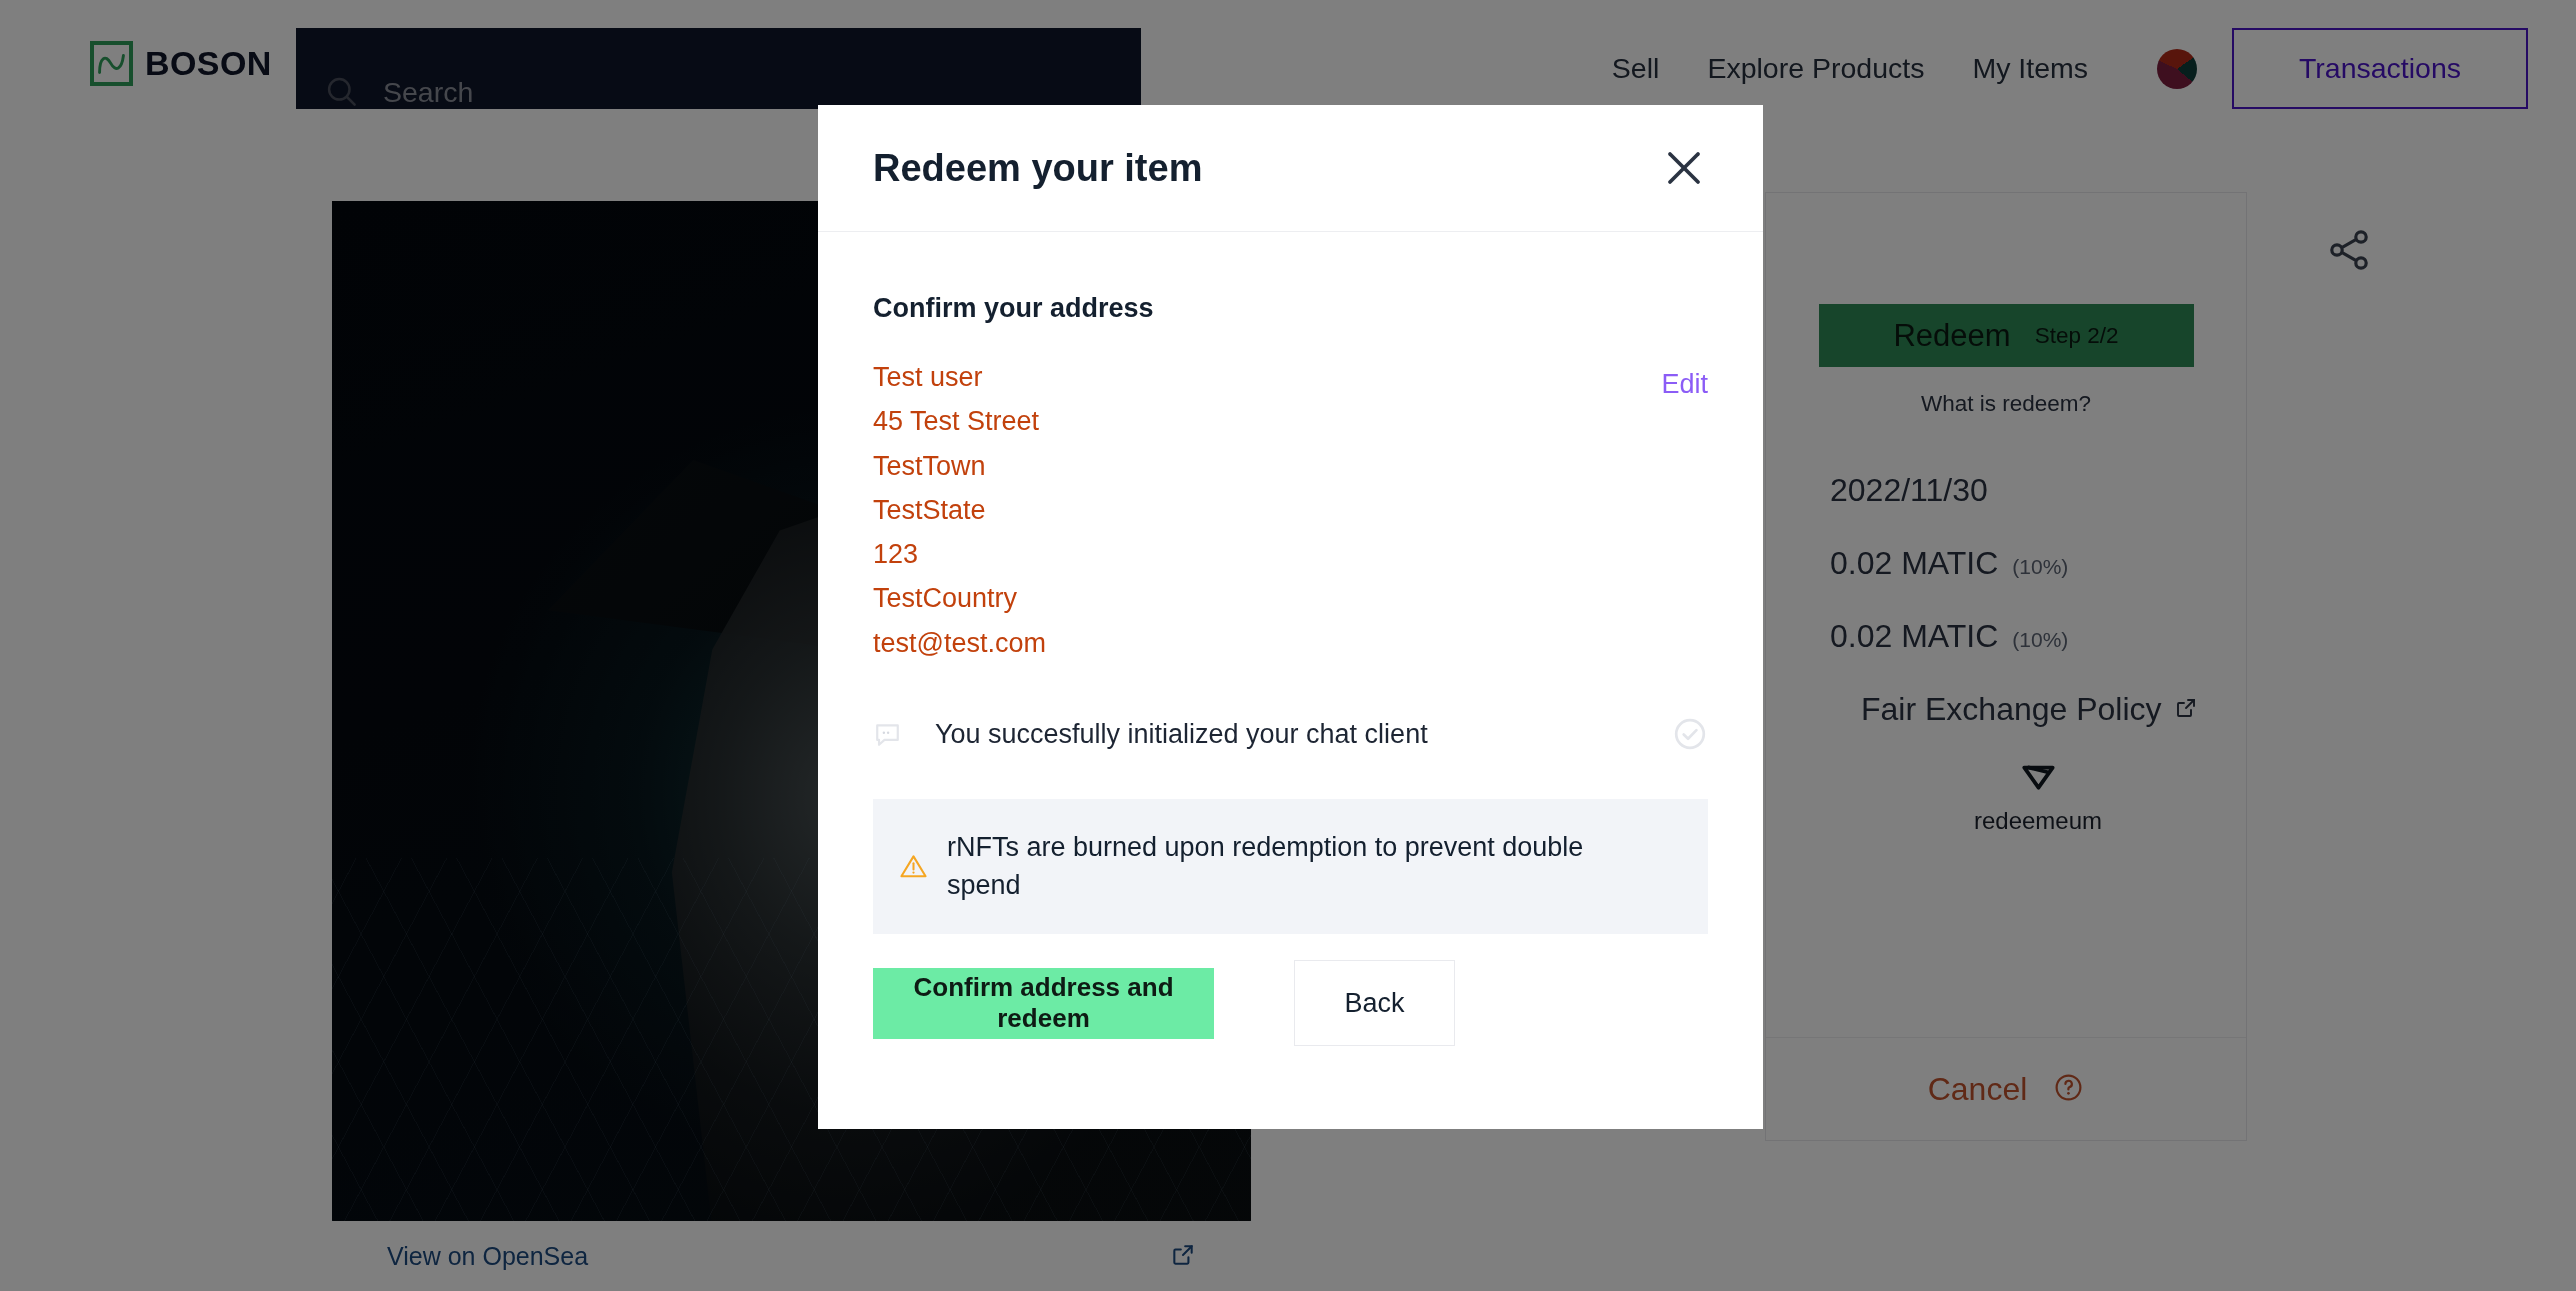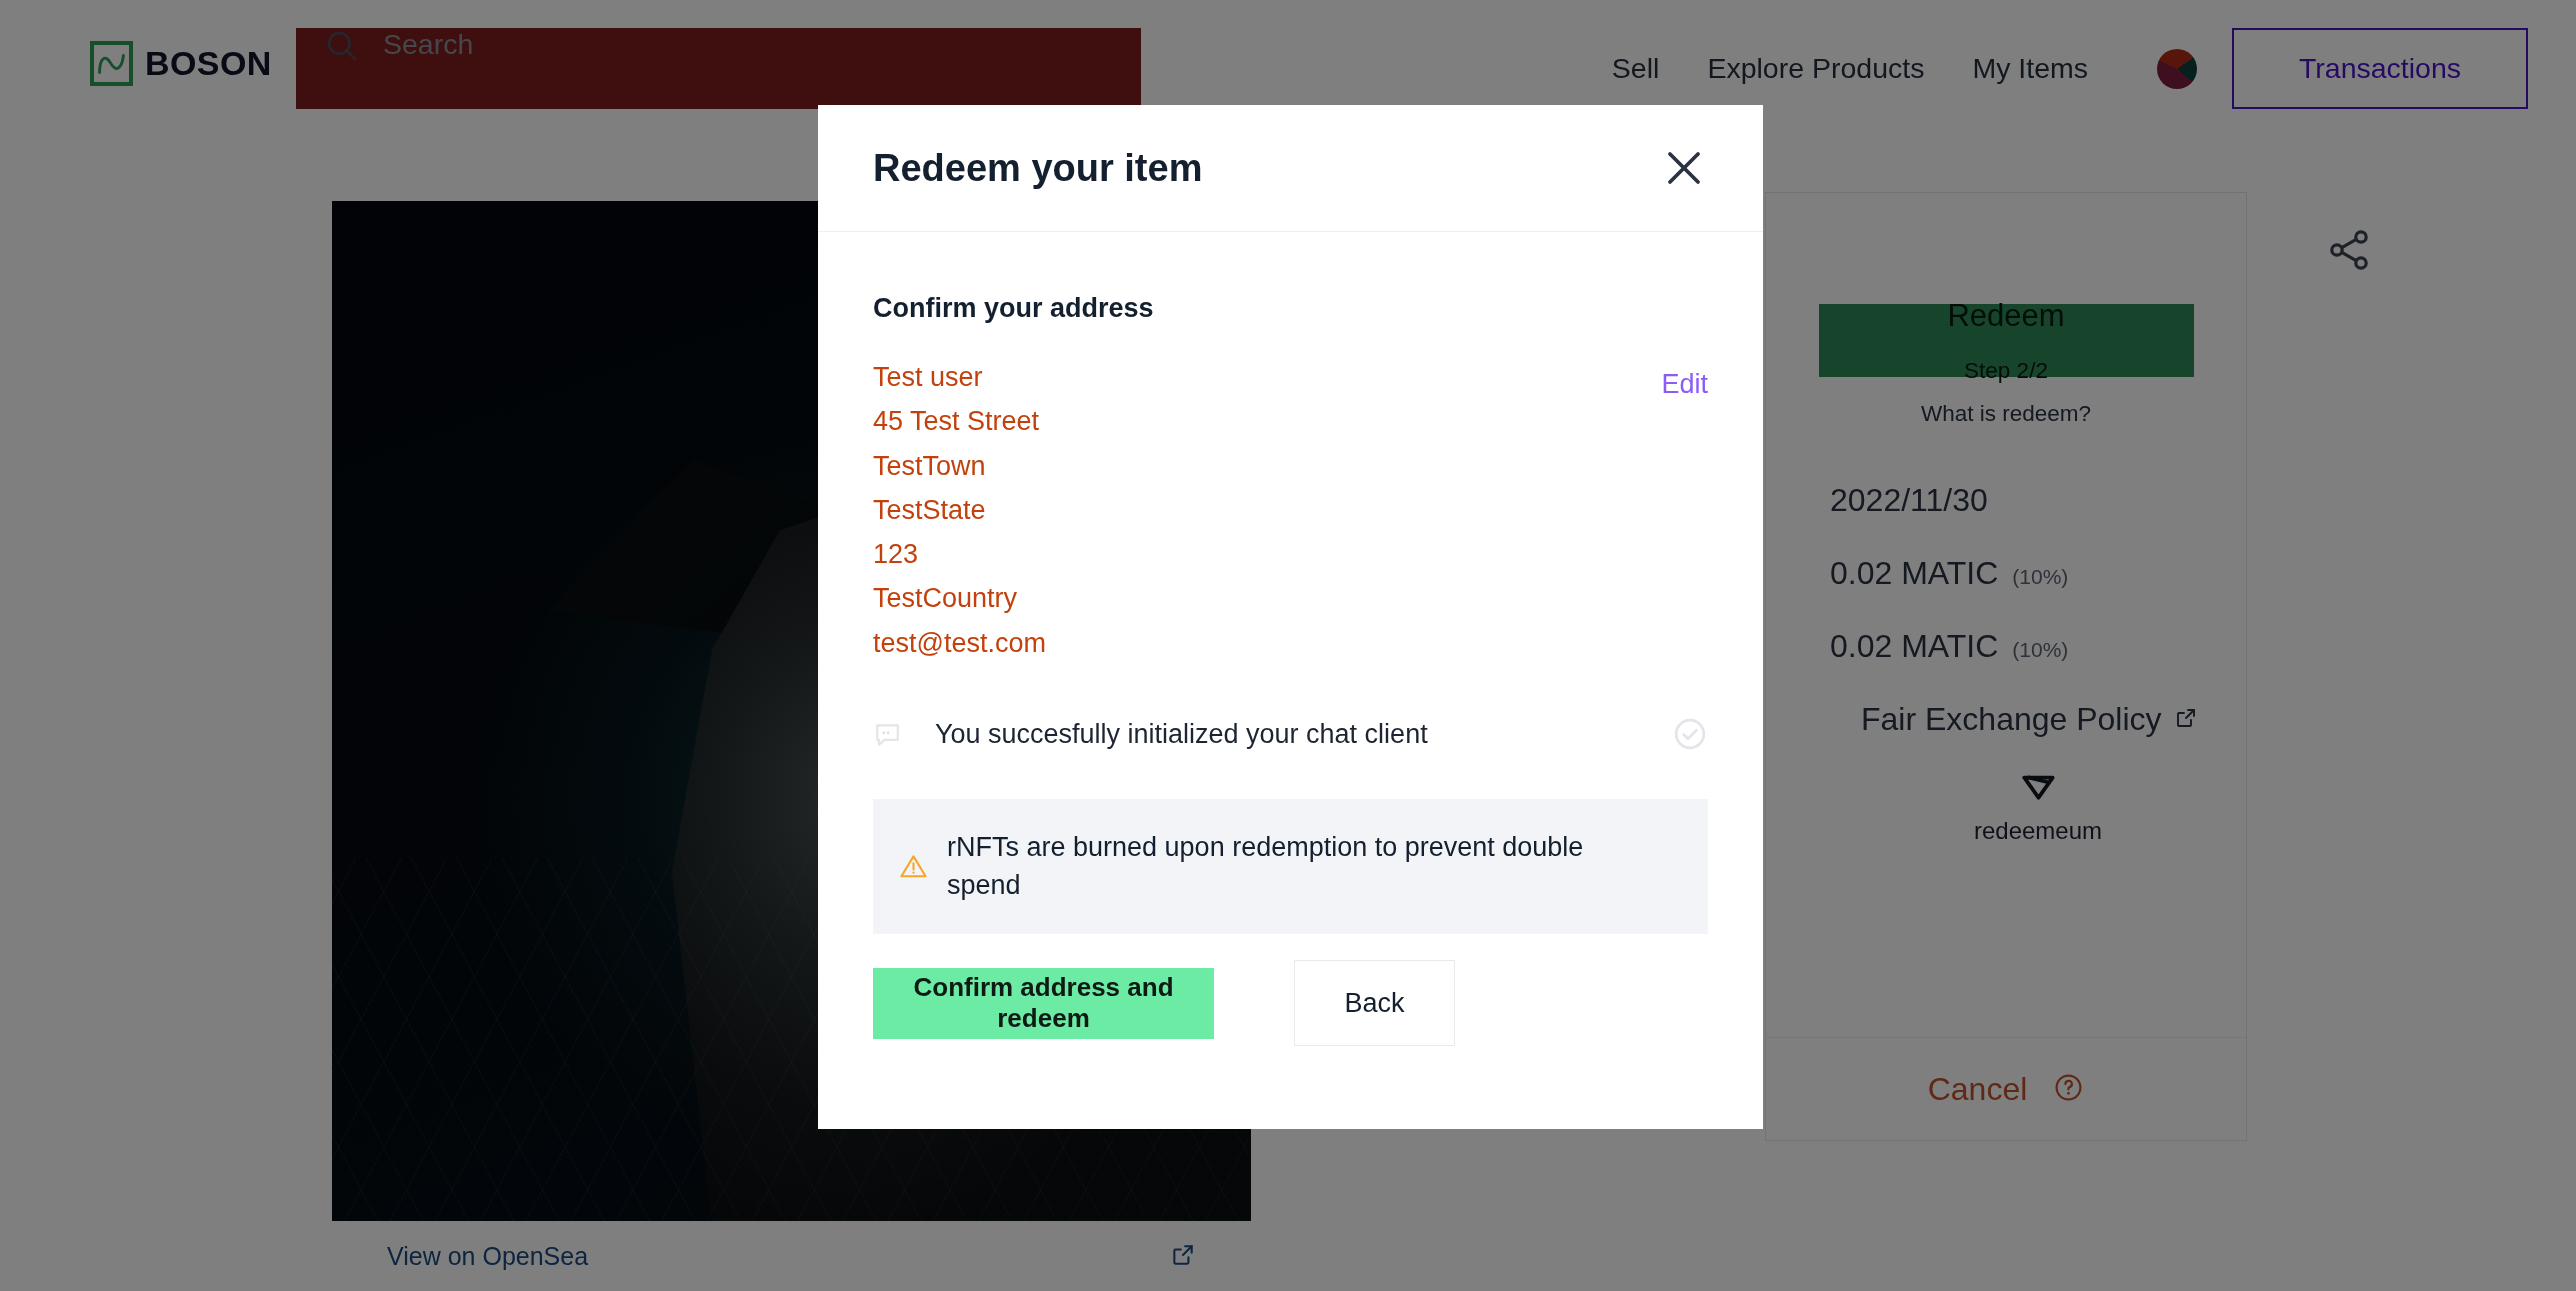--- a/index.html
+++ b/index.html
@@ -33,22 +33,22 @@
   }
   #logo-mark svg { display: block; }
   #logo-text {
     font-size: 34px; font-weight: 700; letter-spacing: 0.4px;
     color: #10172a;
   }
 
   #search-box {
     position: absolute; left: 296px; top: 28px;
     width: 845px; height: 81px;
-    background: #7f1d1d;
-    display: flex; align-items: flex-start; padding-left: 28px; gap: 24px;
+    background: #0f172a;
+    display: flex; align-items: flex-end; padding-left: 28px; gap: 24px;
   }
   #search-box .mag { width: 35px; height: 35px; flex: 0 0 auto; }
   #search-input {
     border: 0; outline: 0; background: transparent;
     font-family: "Liberation Sans", sans-serif;
     font-size: 28.5px; color: #8b8e99; width: 709px;
   }
   #search-input::placeholder { color: #8b8e99; }
 
   #nav {
@@ -118,25 +118,24 @@
   
   #info-card {
     position: absolute; left: 1765px; top: 192px;
     width: 482px; height: 949px;
     background: #ffffff;
     border: 0.9px solid #e6e7ea;
   }
   .card-sep { height: 0.9px; background: #ececee; }
   #redeem-block { padding: 111px 0 0 0; text-align: center; }
   #redeem-btn {
-    width: 375px; height: 73px; margin: 0 auto;
+    width: 375px; height: 63px; margin: 0 auto;
     background: #2e8b57; color: #0b1a12;
     display: flex; align-items: center; justify-content: center; gap: 24px;
     cursor: pointer;
-    flex-direction: column;
   }
   #redeem-btn .big { font-size: 31px; }
   #redeem-btn .small { font-size: 22.5px; }
   #what-is-redeem { margin-top: 24px; font-size: 22.5px; color: #2b3342; cursor: pointer; }
 
   #detail-list { padding: 55px 0 0 64px; }
   .detail-row { display: flex; align-items: baseline; margin-bottom: 36px; }
   .detail-main { font-size: 32px; color: #2b3342; }
   .detail-sup { font-size: 21px; color: #5d6574; margin-left: 14px; }
   .detail-row.link { cursor: pointer; margin-left: 31px; }

